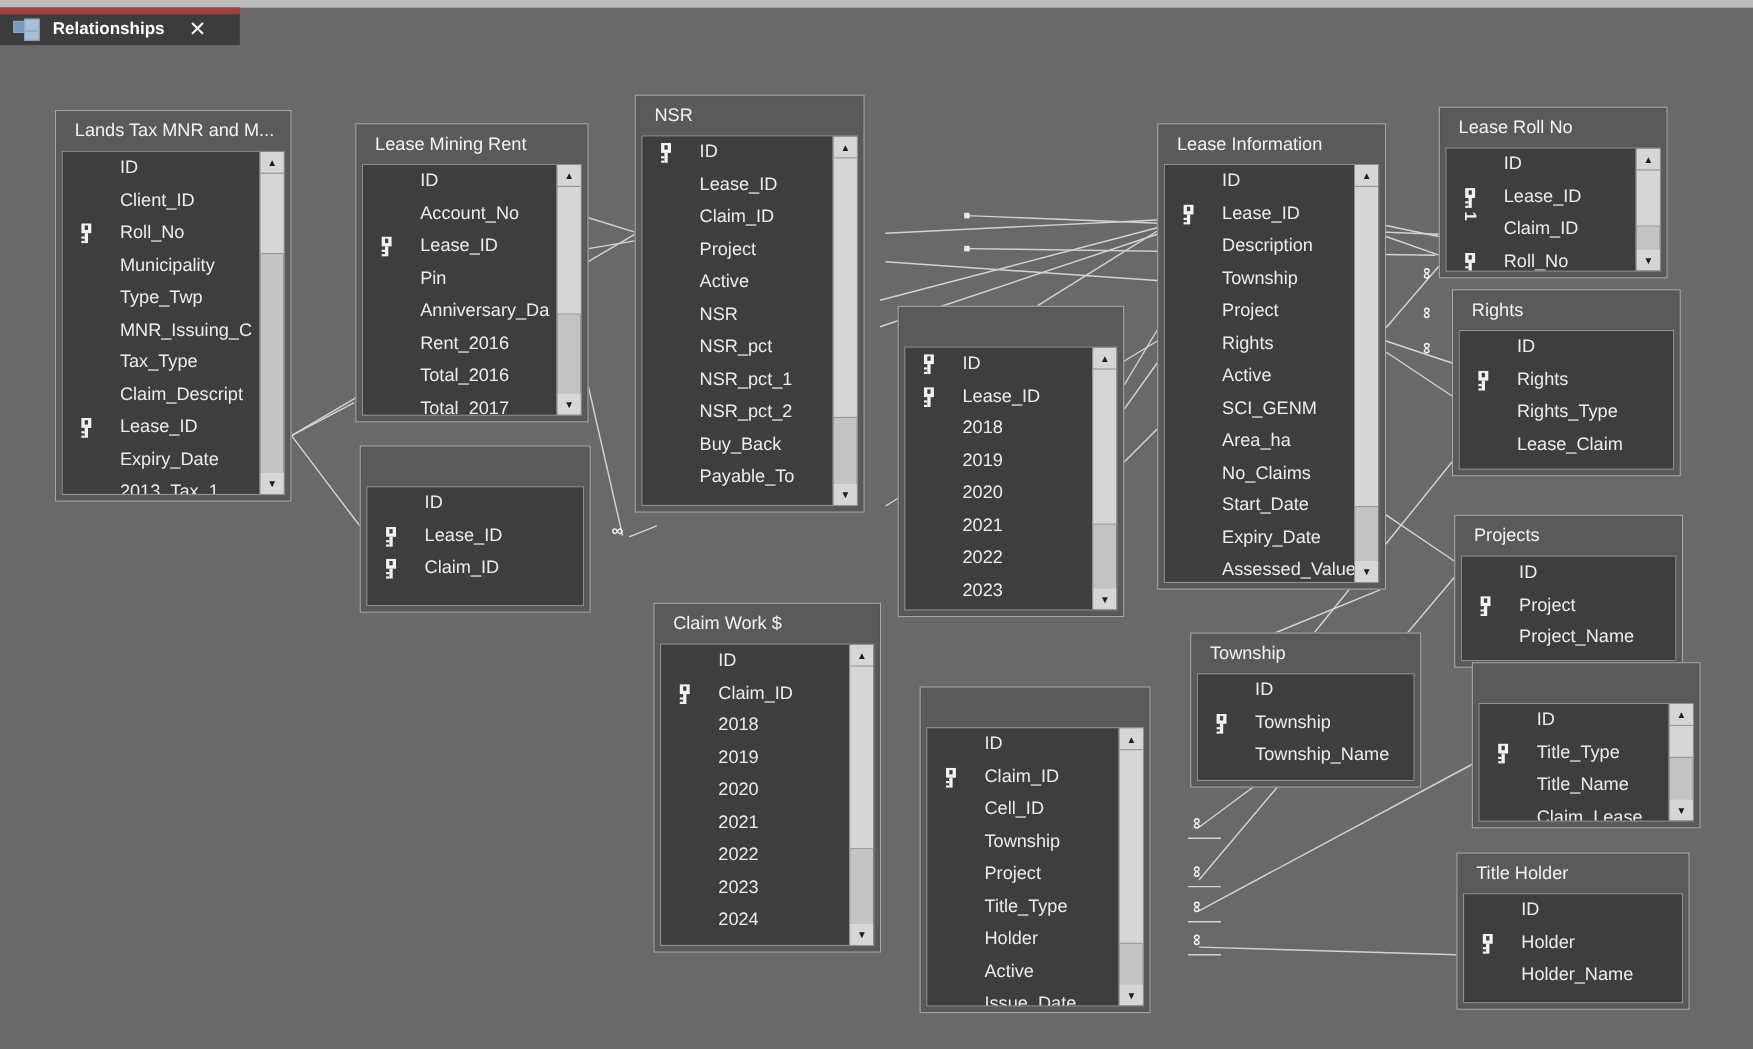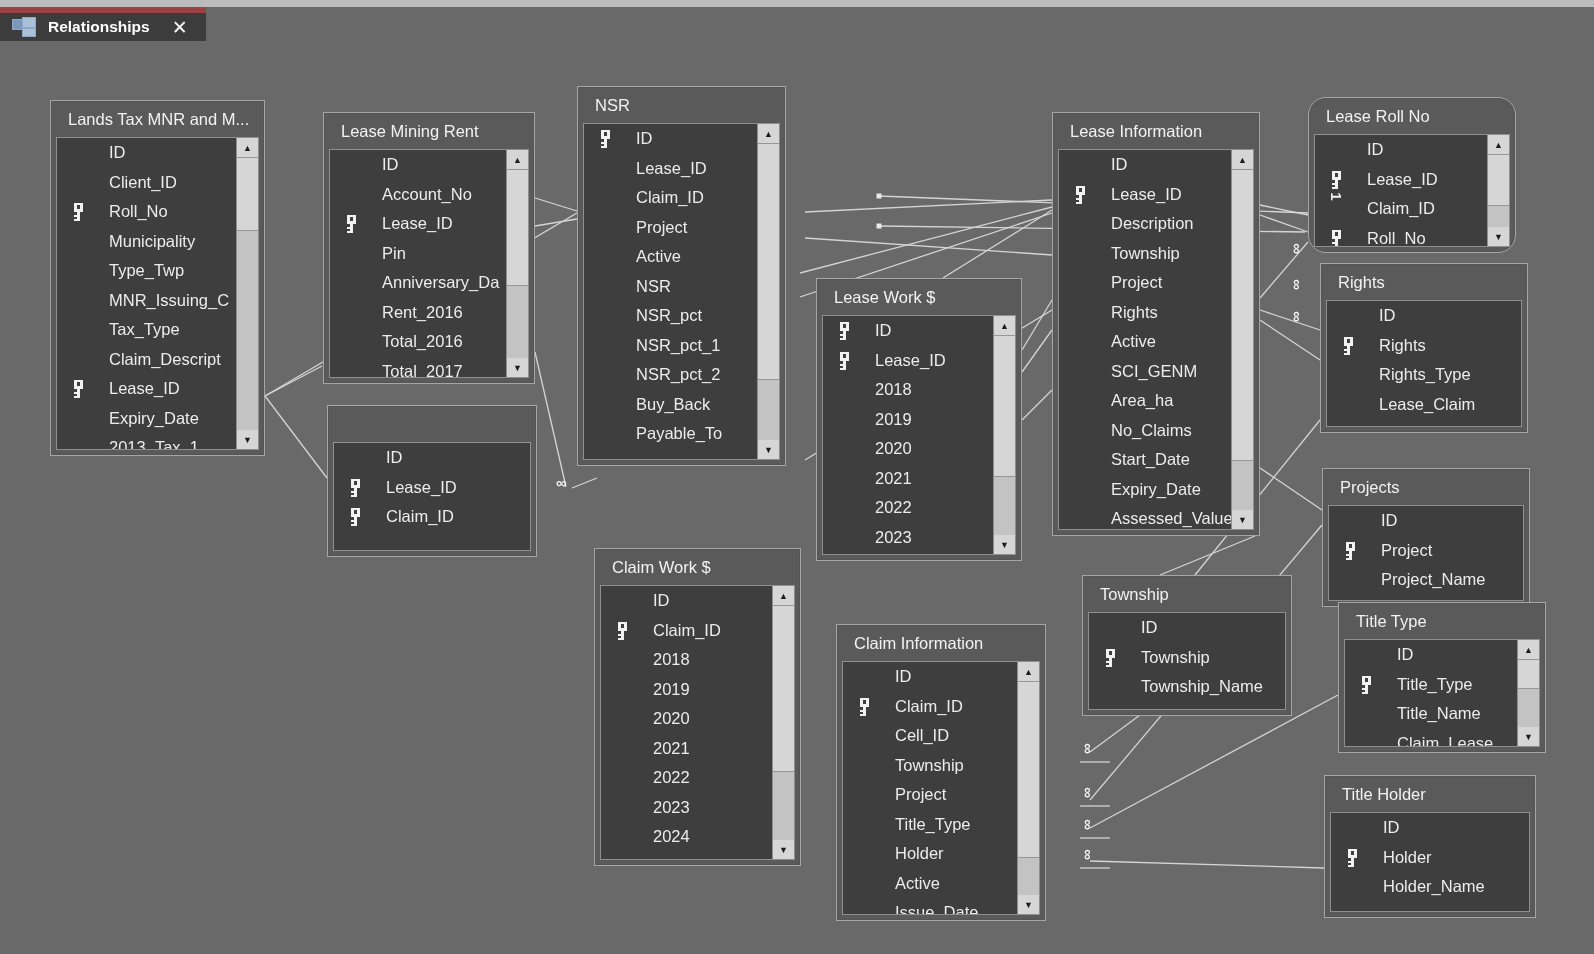--- a/index.html
+++ b/index.html
@@ -5,21 +5,21 @@
   html,body{margin:0;padding:0;background:#4a4a4a;}
   .screen{
     position:relative;width:1594px;height:954px;overflow:hidden;
     background:#696969;
     font-family:"Liberation Sans", sans-serif;
     -webkit-font-smoothing:antialiased;
   }
   
   .top-strip{position:absolute;left:0;top:0;width:1594px;height:7px;background:#bcbcbc;z-index:5;}
   
-  .tab{position:absolute;left:0;top:7px;width:206px;height:34px;background:#3c3c3c;z-index:6;cursor:default;}
+  .tab{position:absolute;left:0;top:7px;width:206px;height:34px;background:#3c3c3c;z-index:6;cursor:default;padding-left:12px;}
   .tab-accent{position:absolute;left:0;top:0;width:100%;height:6px;background:#9c4242;}
   .tab-row{position:absolute;left:0;top:6px;right:0;bottom:0;display:flex;align-items:center;}
   .tab-icon{width:26px;height:20px;margin-left:12px;position:relative;flex:0 0 auto;}
   .tab-icon .w1,.tab-icon .w2{position:absolute;width:12px;height:9px;background:#c8d2dc;border:1px solid #8fa8c8;}
   .tab-icon .w1{left:0;top:2px;background:#7a99bd;}
   .tab-icon .w2{left:10px;top:0;background:#a9c0d8;}
   .tab-icon .w2b{position:absolute;left:10px;top:11px;width:12px;height:7px;background:#a9c0d8;border:1px solid #8fa8c8;}
   .tab-title{color:#ffffff;font-size:15.5px;font-weight:bold;margin-left:10px;white-space:nowrap;}
   .tab-close{margin-left:22px;color:#f5f5f5;font-size:19px;line-height:19px;cursor:pointer;}
   
@@ -271,21 +271,20 @@
             <span>Payable_To</span>
           </div>
           <div class="sb">
             <div class="sb-btn up">▲</div>
             <div class="sb-thumb" style="top: 19px; height: 235px;"></div>
             <div class="sb-btn down">▼</div>
           </div>
         </div>
       </div>
       <div class="tbl" style="left: 816px; top: 278px; width: 204px; height: 281px;">
-        <div class="tbl-title">Lease Work $</div>
         <div class="tbl-fields">
           <div class="frow">
             <span class="keyic"><svg width="13" height="19" viewBox="0 0 13 19">
                 <rect x="3" y="0" width="9" height="9" fill="#f2f2f2"></rect>
                 <rect x="6" y="2" width="3" height="4" fill="#3e3e3e"></rect>
                 <rect x="6" y="9" width="3" height="9" fill="#f2f2f2"></rect>
                 <rect x="3" y="12" width="3" height="2" fill="#f2f2f2"></rect>
                 <rect x="3" y="16" width="3" height="2" fill="#f2f2f2"></rect>
               </svg></span>
             <span>ID</span>
@@ -363,21 +362,20 @@
             <span>2024</span>
           </div>
           <div class="sb">
             <div class="sb-btn up">▲</div>
             <div class="sb-thumb" style="top: 19px; height: 165px;"></div>
             <div class="sb-btn down">▼</div>
           </div>
         </div>
       </div>
       <div class="tbl" style="left: 836px; top: 624px; width: 208px; height: 295px;">
-        <div class="tbl-title">Claim Information</div>
         <div class="tbl-fields">
           <div class="frow">
             <span>ID</span>
           </div>
           <div class="frow">
             <span class="keyic"><svg width="13" height="19" viewBox="0 0 13 19">
                 <rect x="3" y="0" width="9" height="9" fill="#f2f2f2"></rect>
                 <rect x="6" y="2" width="3" height="4" fill="#3e3e3e"></rect>
                 <rect x="6" y="9" width="3" height="9" fill="#f2f2f2"></rect>
                 <rect x="3" y="12" width="3" height="2" fill="#f2f2f2"></rect>
@@ -483,21 +481,21 @@
                 <rect x="3" y="12" width="3" height="2" fill="#f2f2f2"></rect>
                 <rect x="3" y="16" width="3" height="2" fill="#f2f2f2"></rect>
               </svg></span>
             <span>Township</span>
           </div>
           <div class="frow">
             <span>Township_Name</span>
           </div>
         </div>
       </div>
-      <div class="tbl" style="left: 1308px; top: 97px; width: 206px; height: 154px; border-radius: 18px;">
+      <div class="tbl" style="left: 1308px; top: 97px; width: 206px; height: 154px;">
         <div class="tbl-title">Lease Roll No</div>
         <div class="tbl-fields">
           <div class="frow">
             <span>ID</span>
           </div>
           <div class="frow">
             <span class="keyic"><svg width="13" height="19" viewBox="0 0 13 19">
                 <rect x="3" y="0" width="9" height="9" fill="#f2f2f2"></rect>
                 <rect x="6" y="2" width="3" height="4" fill="#3e3e3e"></rect>
                 <rect x="6" y="9" width="3" height="9" fill="#f2f2f2"></rect>
@@ -565,21 +563,20 @@
                 <rect x="3" y="16" width="3" height="2" fill="#f2f2f2"></rect>
               </svg></span>
             <span>Project</span>
           </div>
           <div class="frow">
             <span>Project_Name</span>
           </div>
         </div>
       </div>
       <div class="tbl" style="left: 1338px; top: 602px; width: 206px; height: 149px;">
-        <div class="tbl-title">Title Type</div>
         <div class="tbl-fields">
           <div class="frow">
             <span>ID</span>
           </div>
           <div class="frow">
             <span class="keyic"><svg width="13" height="19" viewBox="0 0 13 19">
                 <rect x="3" y="0" width="9" height="9" fill="#f2f2f2"></rect>
                 <rect x="6" y="2" width="3" height="4" fill="#3e3e3e"></rect>
                 <rect x="6" y="9" width="3" height="9" fill="#f2f2f2"></rect>
                 <rect x="3" y="12" width="3" height="2" fill="#f2f2f2"></rect>

